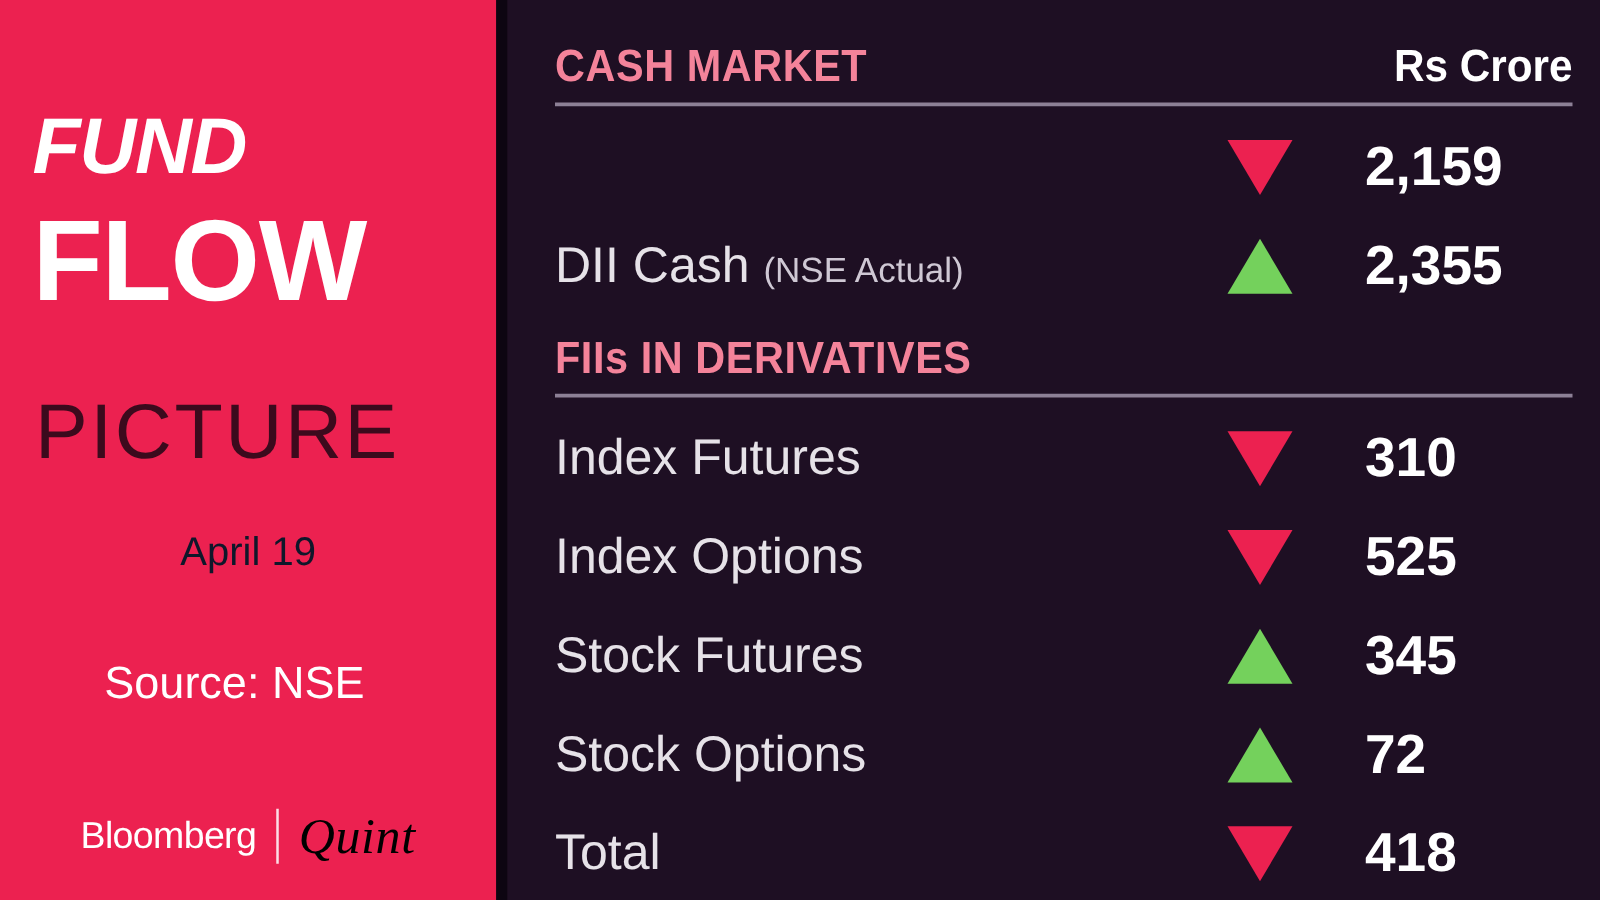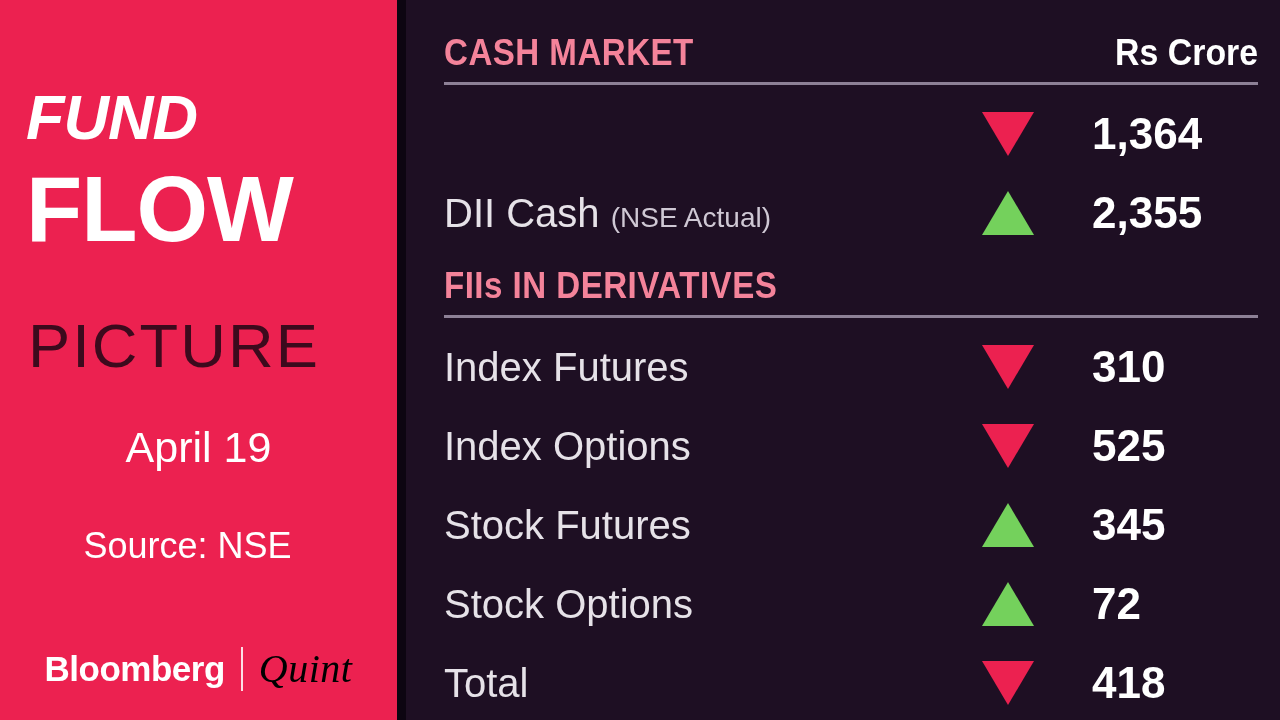--- a/index.html
+++ b/index.html
@@ -64,22 +64,22 @@
     transform: scaleX(1.02);
     transform-origin: left center;
   }
 
   #brand-date {
     position: absolute;
     left: 0;
     top: 423px;
     width: 397px;
     text-align: center;
-    color: #ffffff;
-    font-size: 43px;
+    color: #0f172a;
+    font-size: 32px;
     font-weight: normal;
     letter-spacing: 0px;
   }
   #brand-source {
     position: absolute;
     left: 0;
     top: 525px;
     width: 375px;
     text-align: center;
     color: #ffffff;
@@ -92,22 +92,22 @@
     left: 0;
     top: 645px;
     width: 397px;
     display: flex;
     align-items: center;
     justify-content: center;
     gap: 16px;
   }
   #footer-bloomberg {
     color: #ffffff;
-    font-size: 35px;
-    font-weight: bold;
+    font-size: 30px;
+    font-weight: normal;
     letter-spacing: -0.5px;
   }
   #footer-sep {
     width: 2px;
     height: 44px;
     background: #ffffff;
     opacity: 0.85;
   }
   #footer-quint {
     color: #000000;
@@ -249,21 +249,21 @@
         <div class="section-title">CASH MARKET</div>
         <div class="section-unit">Rs Crore</div>
         <div class="section-rule"></div>
       </div>
       <div class="rows">
 
         <div class="row">
           <div class="row-arrow">
               <div class="tri-down"></div>
             </div>
-          <div class="row-value">1,364</div>
+          <div class="row-value">2,159</div>
         </div>
 
         <div class="row">
           <div class="row-label">
             <span>DII Cash</span>
             <span class="row-sub">(NSE Actual)</span>
           </div>
           <div class="row-arrow">
               <div class="tri-up"></div>
             </div>

